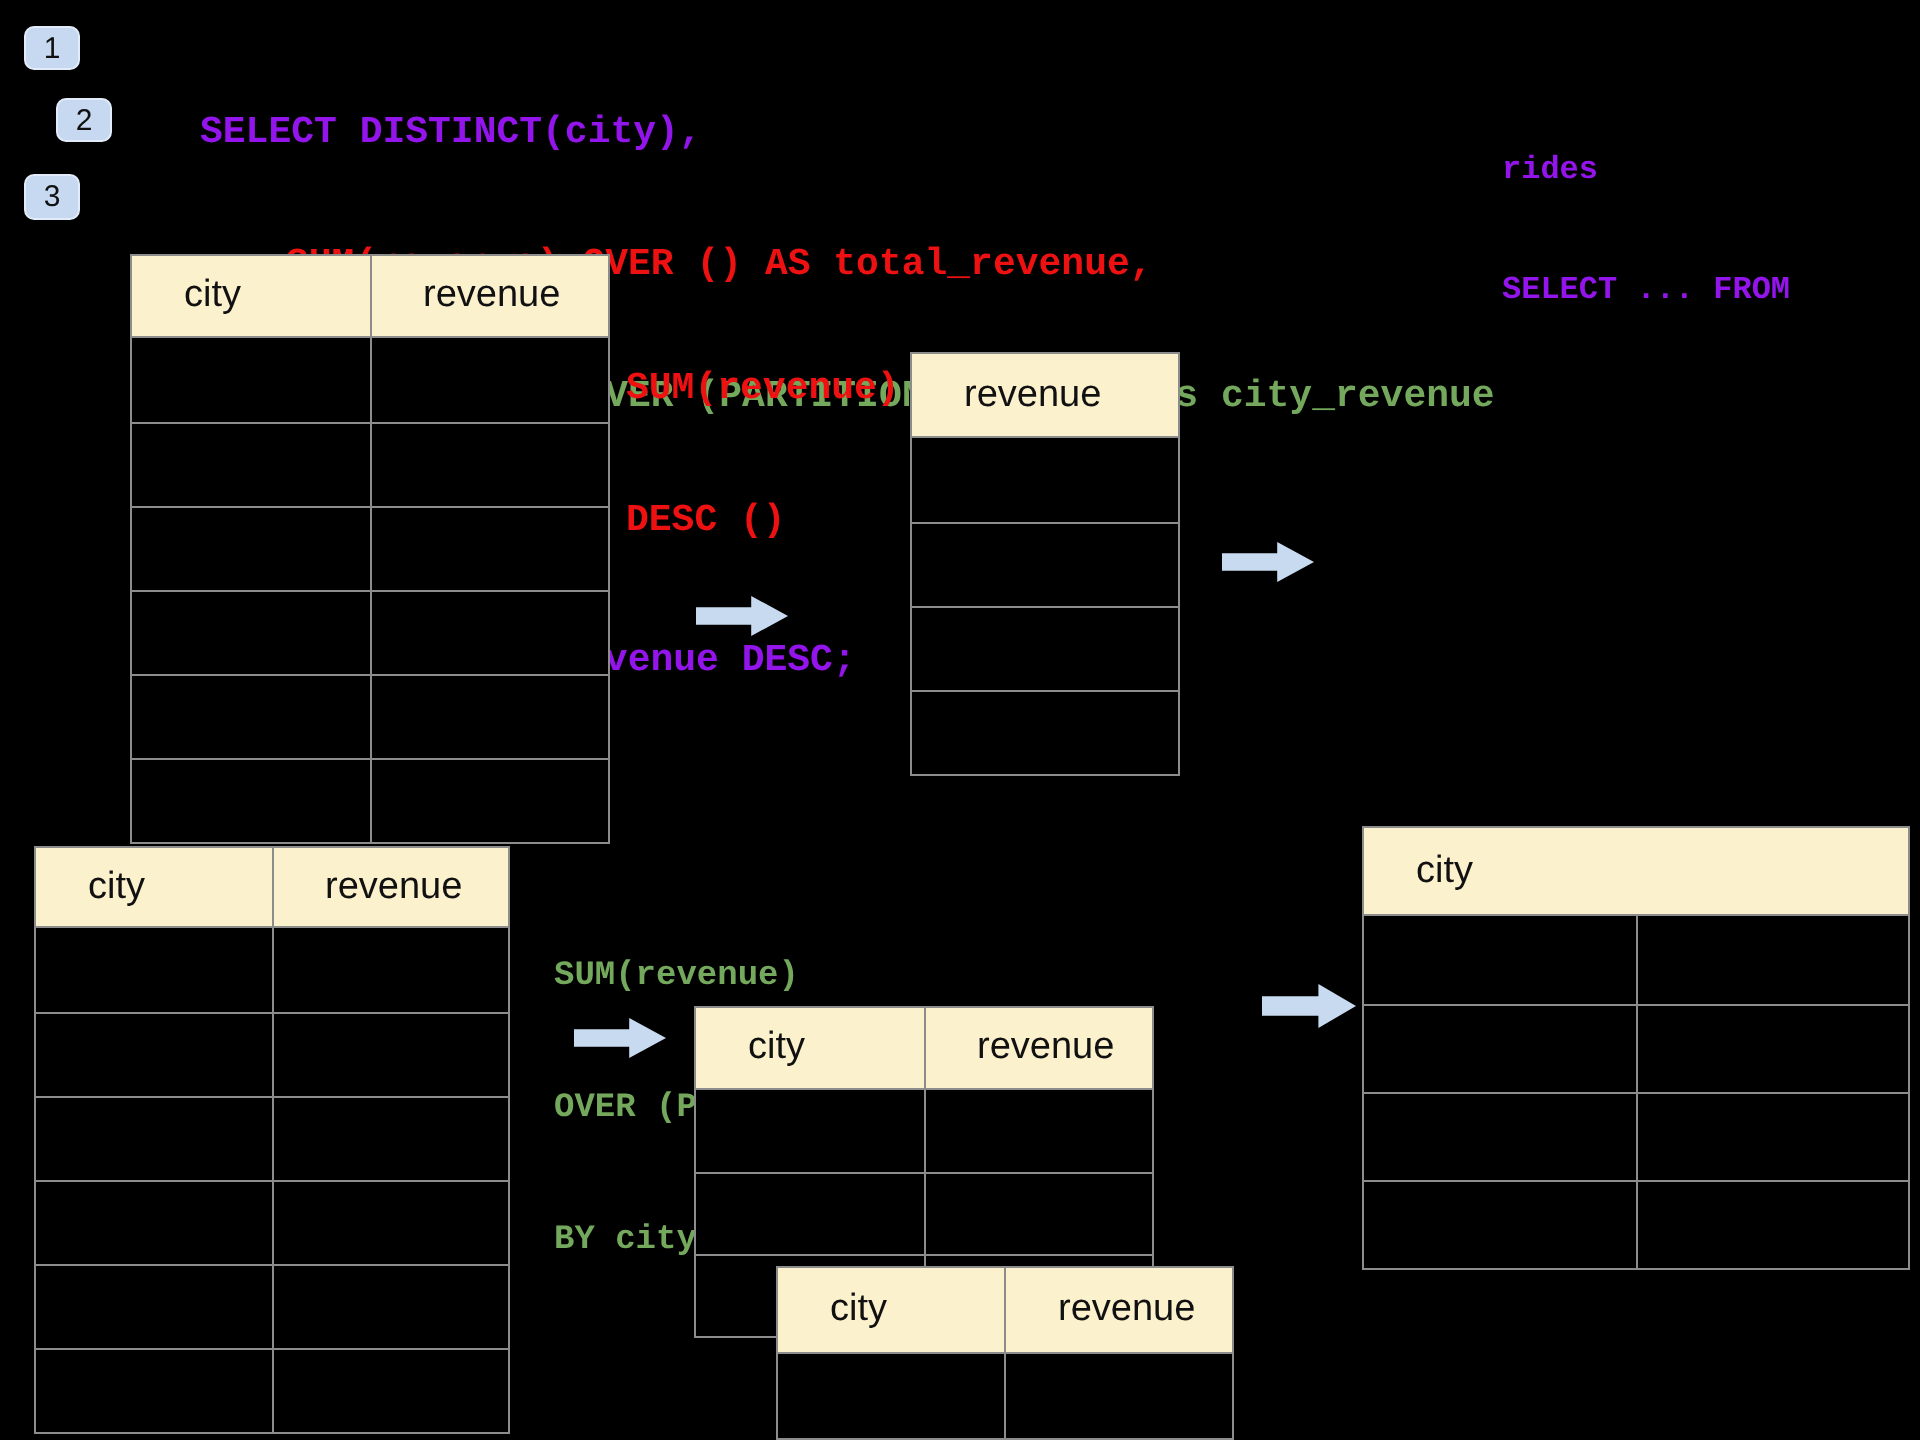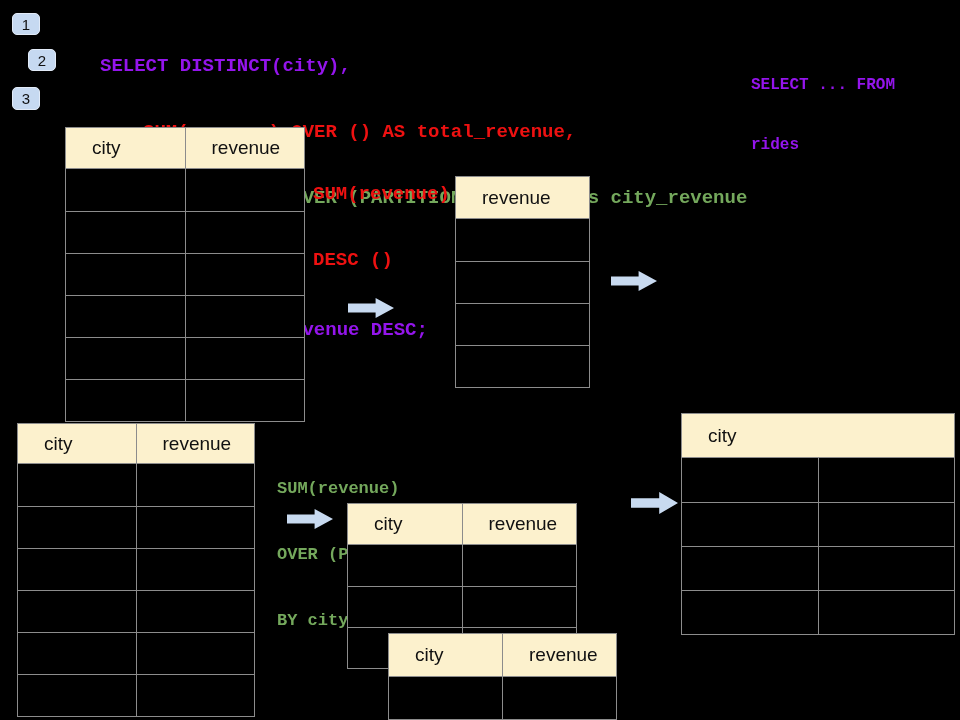--- a/index.html
+++ b/index.html
@@ -78,22 +78,22 @@
 
   <div class="code">
     <div class="ind-a c-purple">SELECT DISTINCT(city),</div>
     <div class="ind-b c-red">SUM(revenue) OVER () AS total_revenue,</div>
     <div class="ind-b c-green">SUM(revenue) OVER (PARTITION BY city) as city_revenue</div>
     <div class="ind-c c-purple">FROM rides</div>
     <div class="ind-c c-purple">ORDER by city_revenue DESC;</div>
   </div>
 
   <div class="note">
+    <div>rides</div>
     <div>SELECT ... FROM</div>
-    <div>rides</div>
   </div>
 
   <div class="ann ann-total">
     <div>SUM(revenue)</div>
     <div>DESC ()</div>
   </div>
 
   <div class="ann ann-partition">
     <div>SUM(revenue)</div>
     <div>OVER (PARTITION</div>

